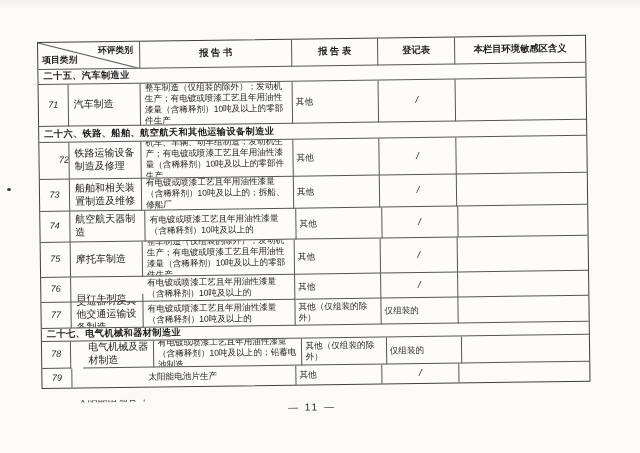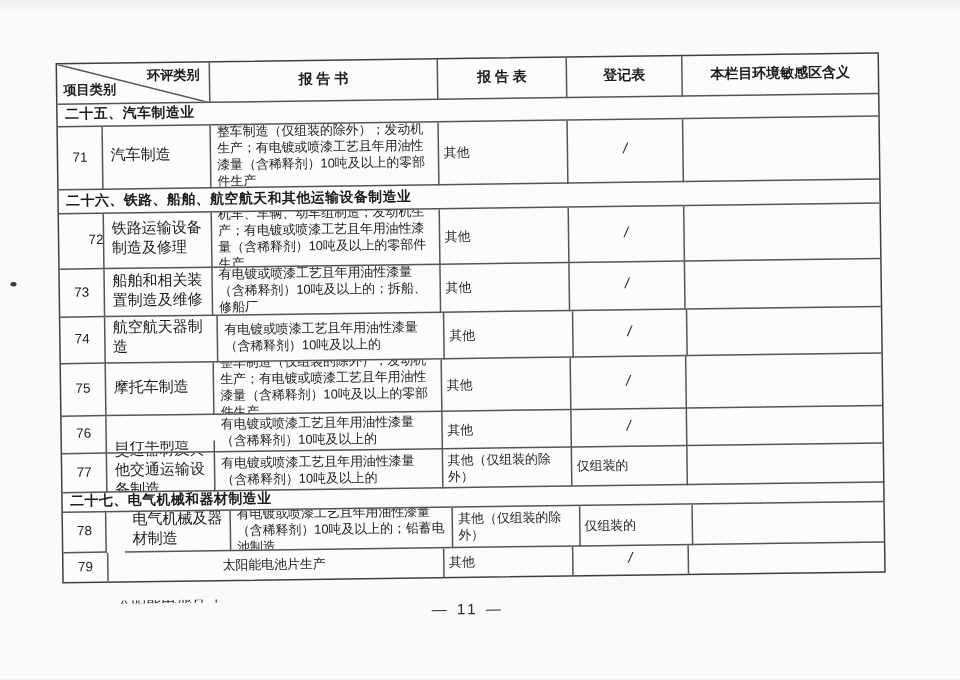--- a/index.html
+++ b/index.html
@@ -15,21 +15,21 @@
     overflow:hidden;display:flex;align-items:center;line-height:1.28;}
   .row .cell:last-child{border-right:none;}
   .table .row:last-child .cell{border-bottom:none;}
   .header-row{height:27px;}
   .hc{justify-content:center;font-weight:bold;font-size:9.3px;}
   .diag-cell{position:relative;}
   .diag-svg{position:absolute;left:0;top:0;}
   .diag-top{position:absolute;top:3px;right:6px;font-size:8.8px;font-weight:bold;}
   .diag-bottom{position:absolute;bottom:3px;left:4px;font-size:8.8px;font-weight:bold;}
   .section-cell{font-weight:bold;font-size:9.2px;padding:0 5px;letter-spacing:0.4px;}
-  .num{justify-content:center;font-size:9px;}
+  .num{justify-content:center;font-size:9px;font-style:italic;}
   .cat{padding:1px 3px 1px 5px;font-size:10px;}
   .desc{padding:1px 4px;font-size:8.6px;}
   .val{padding:1px 3px;font-size:8.6px;}
   .slash{justify-content:center;font-size:9.5px;font-style:italic;}
   .page-num{position:absolute;left:180px;top:363px;width:180px;text-align:center;
     font-size:10px;color:#2a2a2a;letter-spacing:2px;}
 </style>
 </head>
 <body>
 

